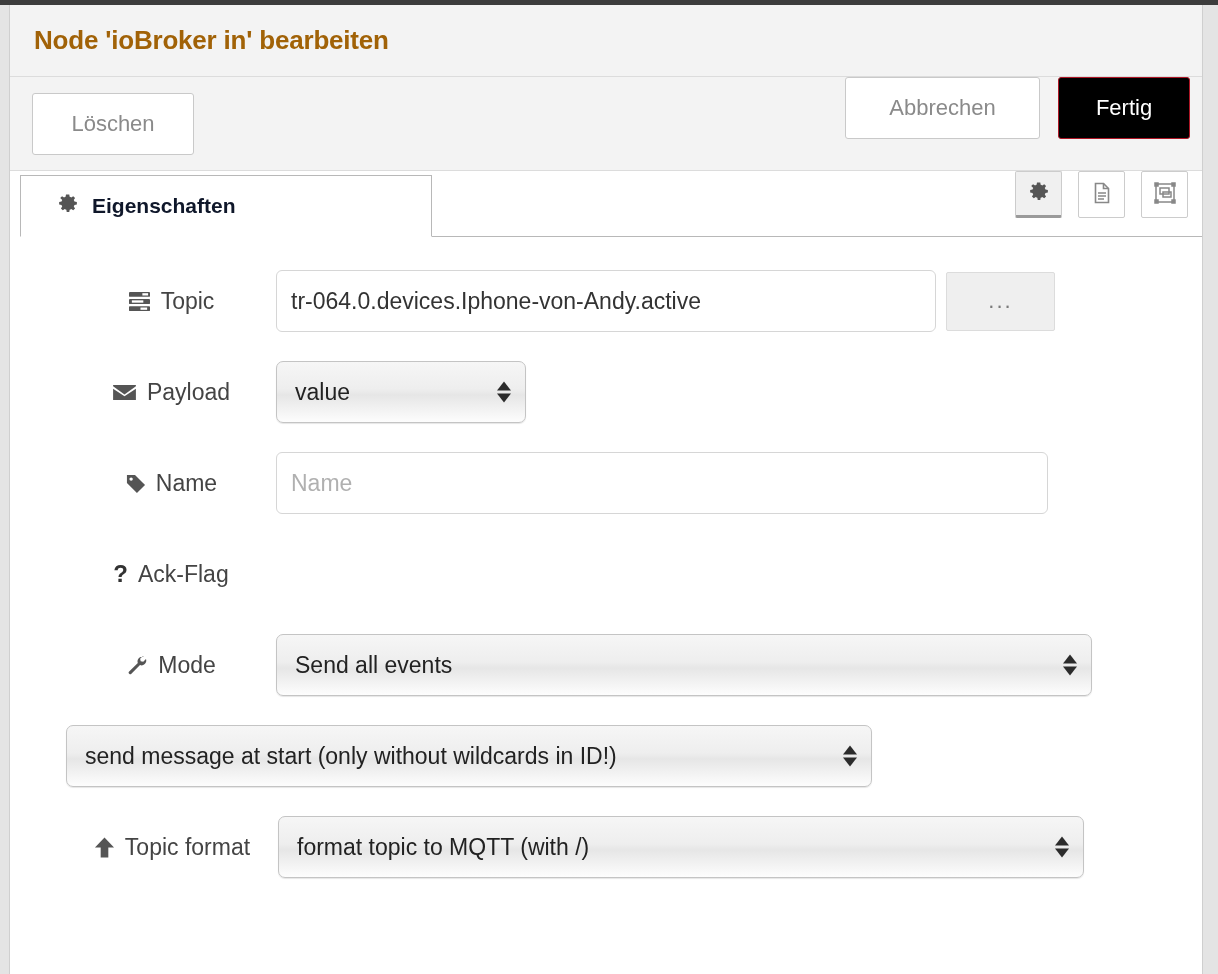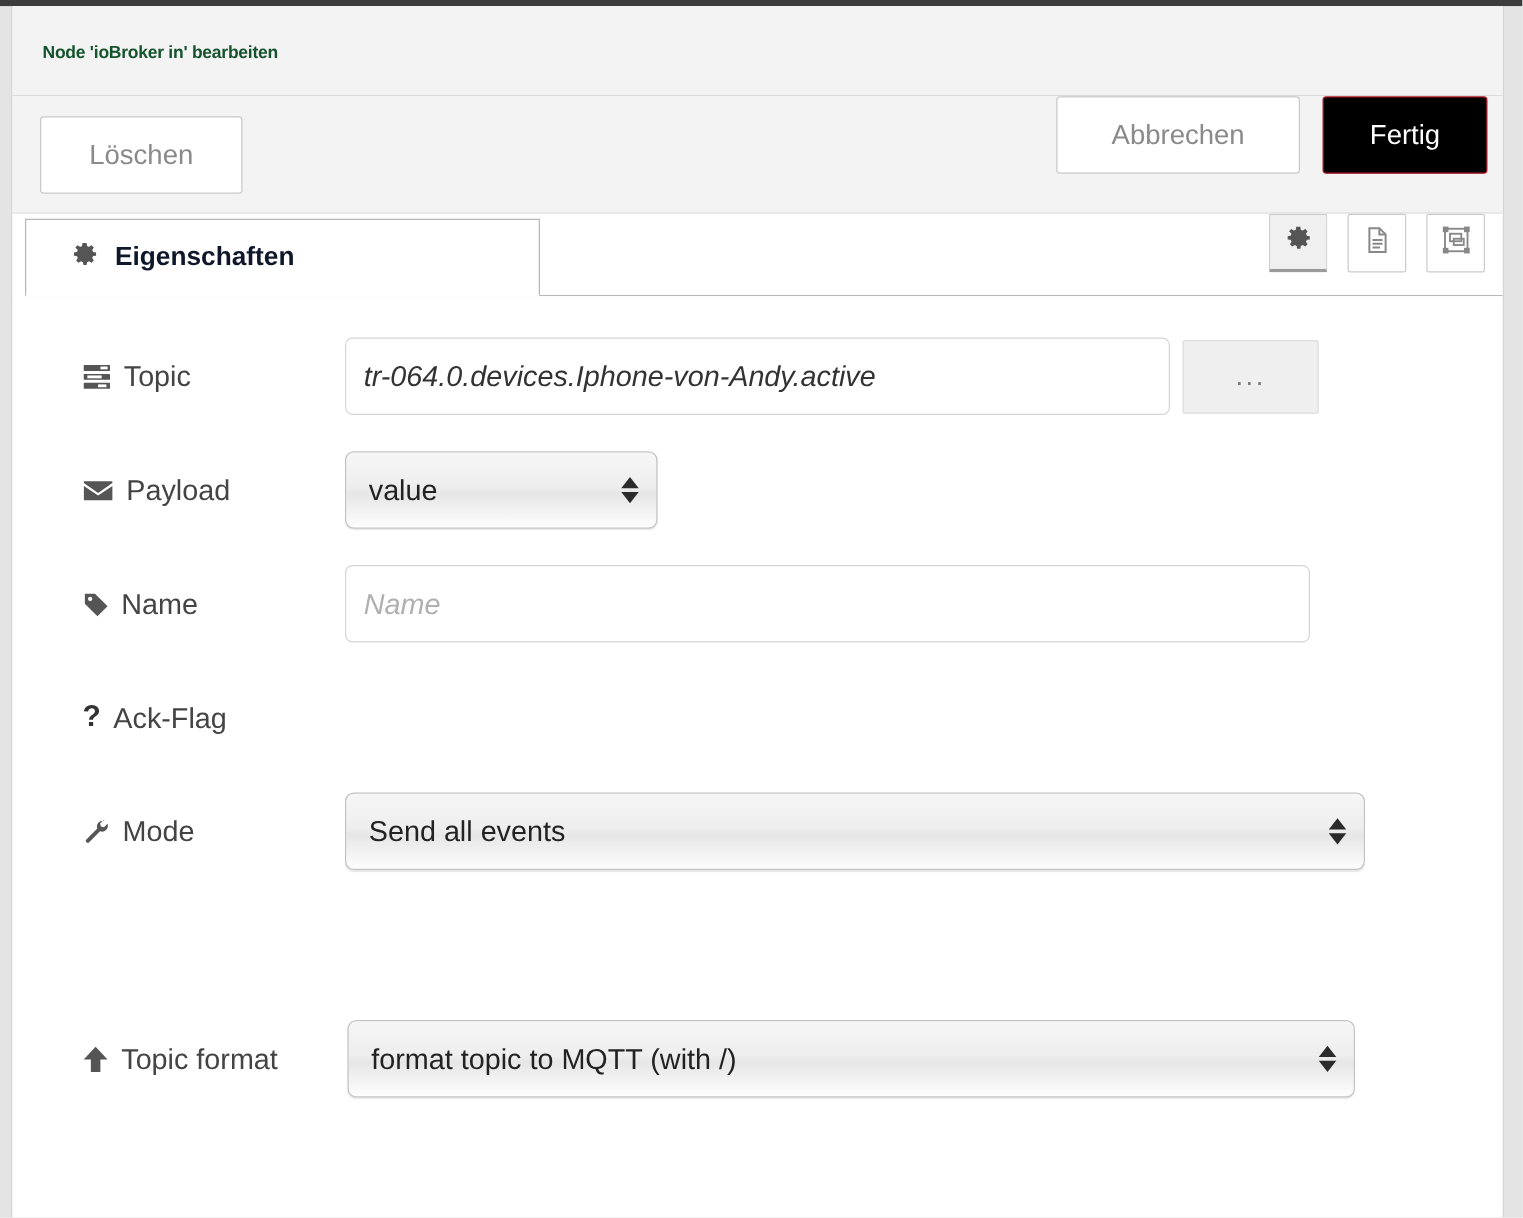--- a/index.html
+++ b/index.html
@@ -36,21 +36,21 @@
   
   .dialog-header {
     height: 72px;
     background: #f3f3f3;
     border-bottom: 1px solid #dcdcdc;
     display: flex; align-items: center;
     box-sizing: border-box;
     padding-left: 24px;
   }
   .dialog-title {
-    font-size: 14px; font-weight: bold; color: #14532d;
+    font-size: 26px; font-weight: bold; color: #a16207;
     letter-spacing: -0.2px;
   }
 
   
   .dialog-toolbar {
     height: 94px;
     background: #f3f3f3;
     border-bottom: 1px solid #dcdcdc;
     display: flex; align-items: center;
     box-sizing: border-box;
@@ -131,35 +131,35 @@
     margin-bottom: 31px;
     padding-left: 56px;
     box-sizing: border-box;
   }
   .row-label {
     display: flex; align-items: center;
     gap: 10px;
     color: #444;
     font-size: 23px;
     white-space: nowrap;
+    justify-content: center;
   }
   .row-label .glyph { display: inline-flex; align-items: center; color: #555; }
 
   .text-input {
     font-family: "Liberation Sans", sans-serif;
     font-size: 23px;
     color: #333;
     border: 1px solid #d6d6d6;
     border-radius: 6px;
     background: #ffffff;
     box-sizing: border-box;
     padding: 0 14px;
     height: 62px;
     outline: none;
-    font-style: italic;
   }
   .text-input::placeholder { color: #b0b0b0; }
 
   .dots-btn {
     width: 109px; height: 59px;
     background: #efefef;
     border: 1px solid #dcdcdc;
     border-radius: 2px;
     color: #7a7a7a;
     font-size: 22px;
@@ -345,20 +345,27 @@
         <div class="select" style="width:816px;">
           <span>Send all events</span>
           <span class="arrows">
             <span class="tri-up"></span>
               <span class="tri-down"></span>
           </span>
         </div>
       </div>
 
       <div class="row">
+        <div class="select" style="width:806px;">
+          <span>send message at start (only without wildcards in ID!)</span>
+          <span class="arrows">
+            <span class="tri-up"></span>
+              <span class="tri-down"></span>
+          </span>
+        </div>
       </div>
 
       <div class="row">
         <div class="row-label" style="width:212px;">
           <span class="glyph">
             <svg width="21" height="23" viewBox="0 0 22 24" fill="#555">
               <path d="M11 1.5L21 12h-6v10.5H7V12H1z"></path>
             </svg>
           </span>
           <span>Topic format</span>

